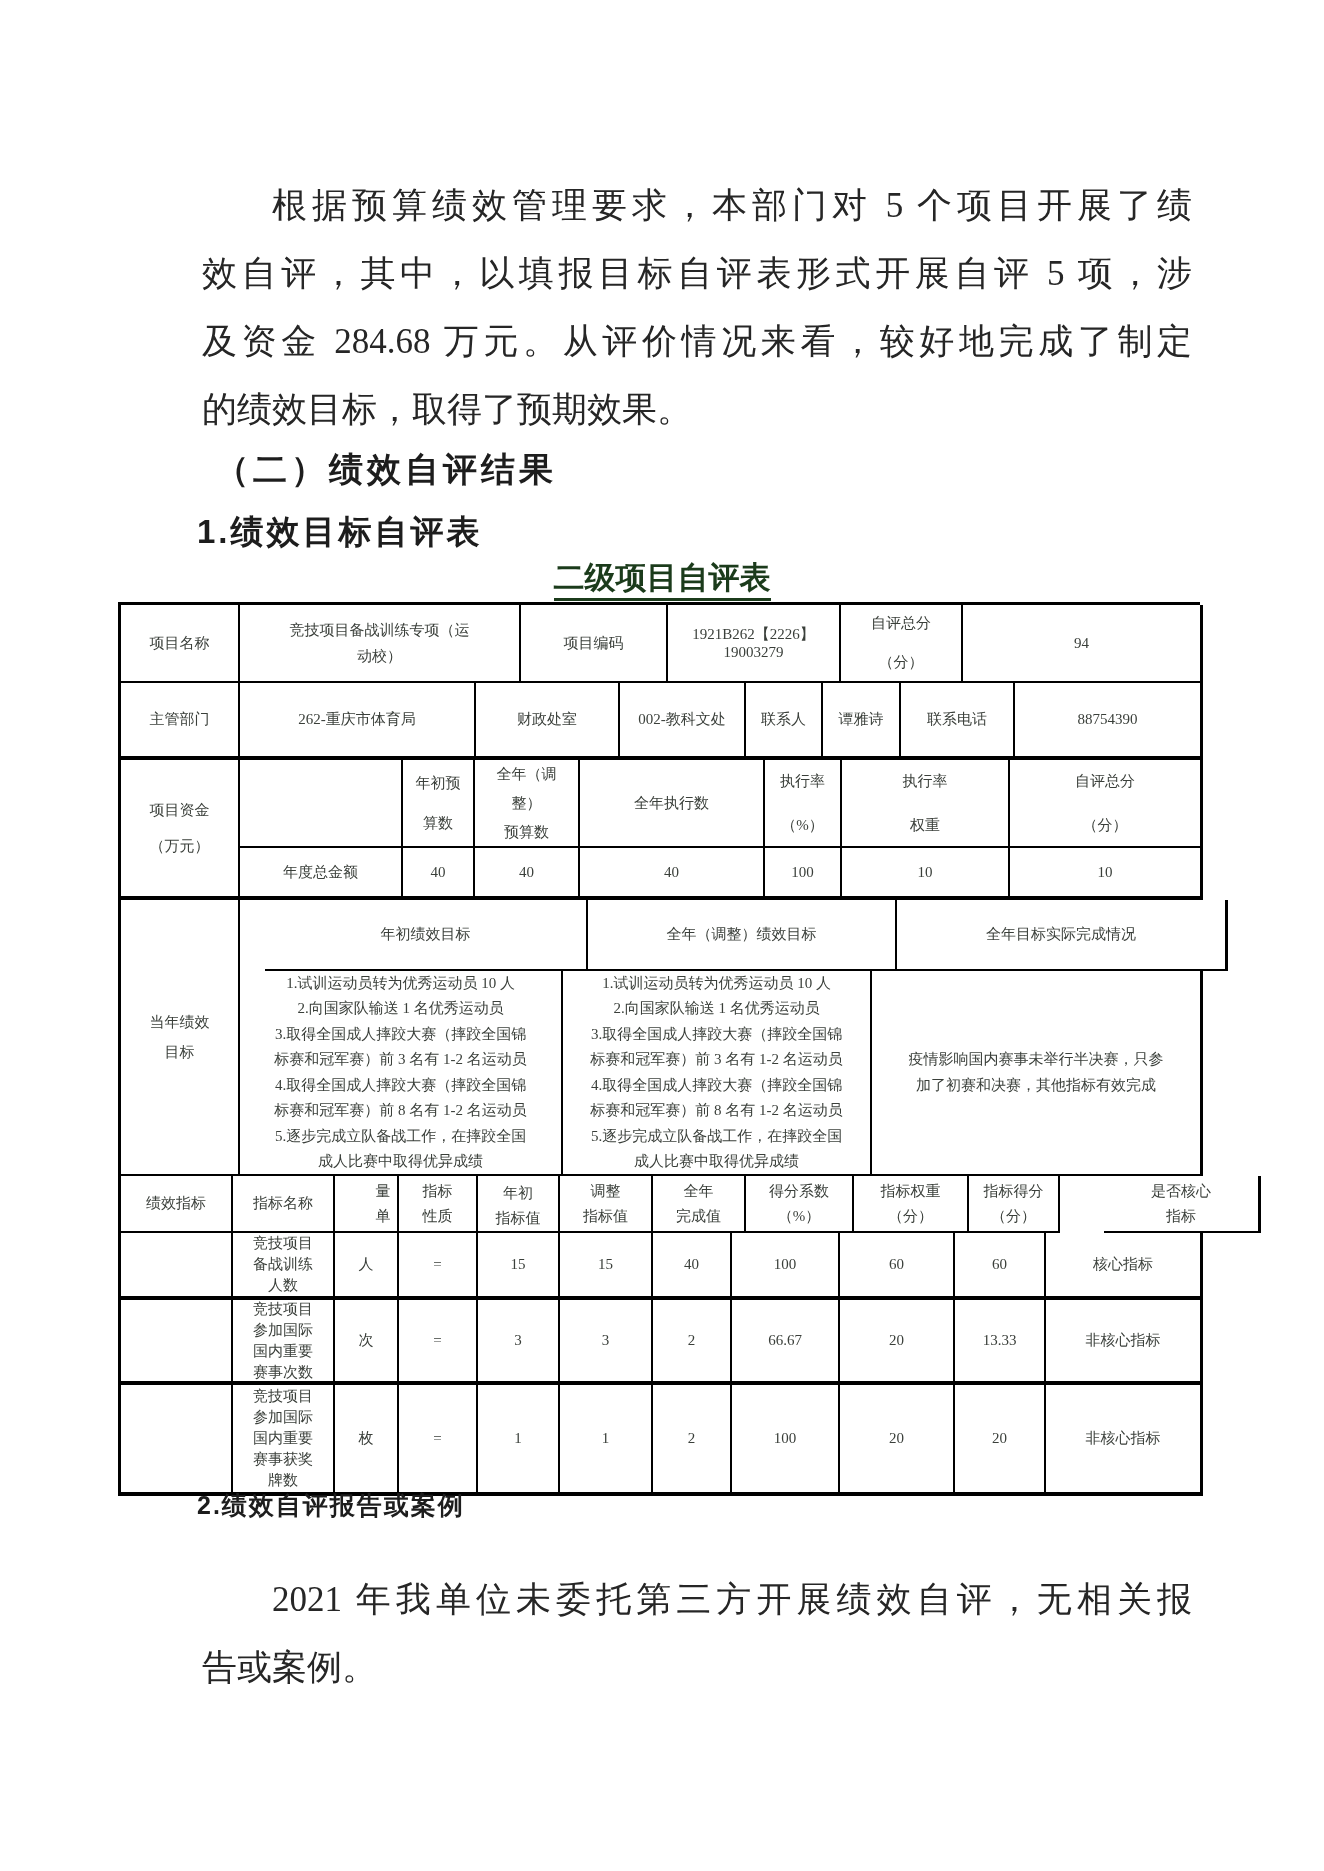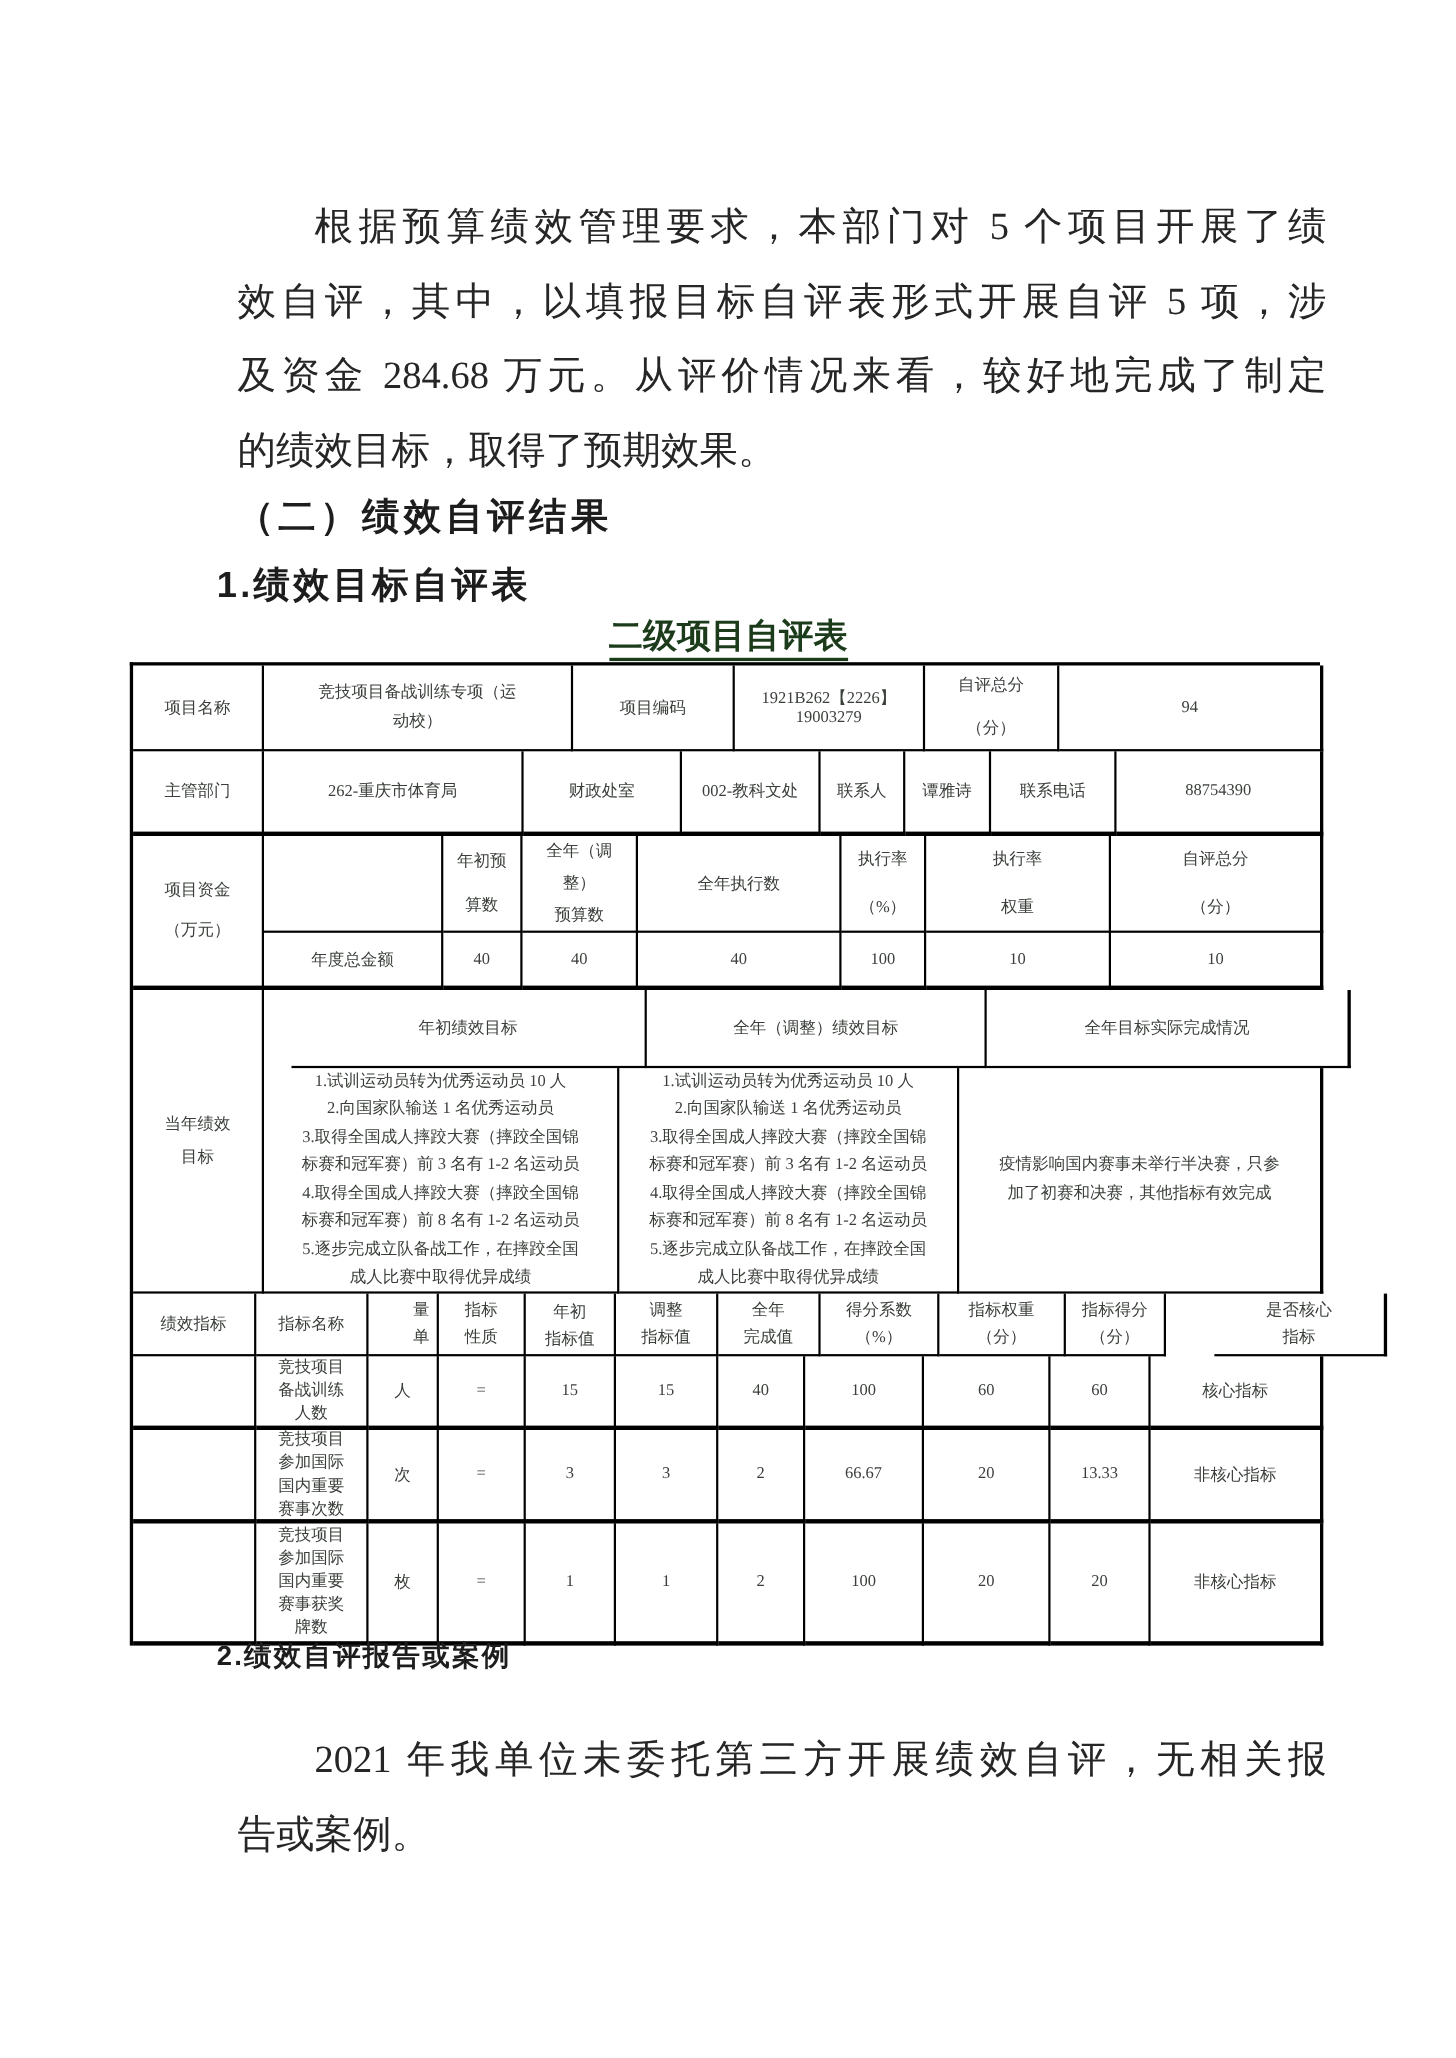--- a/index.html
+++ b/index.html
@@ -6,21 +6,21 @@
   #page{
     position:relative;
     width:1324px;
     height:1871px;
     background:#ffffff;
     font-family:"Liberation Serif", serif;
     color:#262626;
     overflow:hidden;
   }
   
-  .para{position:absolute;left:216px;width:990px;}
+  .para{position:absolute;left:202px;width:990px;}
   .pline{
     font-size:35px;
     line-height:68px;
     height:68px;
     white-space:nowrap;
     color:#262626;
   }
   .pline.j{
     white-space:normal;
     text-align:justify;

